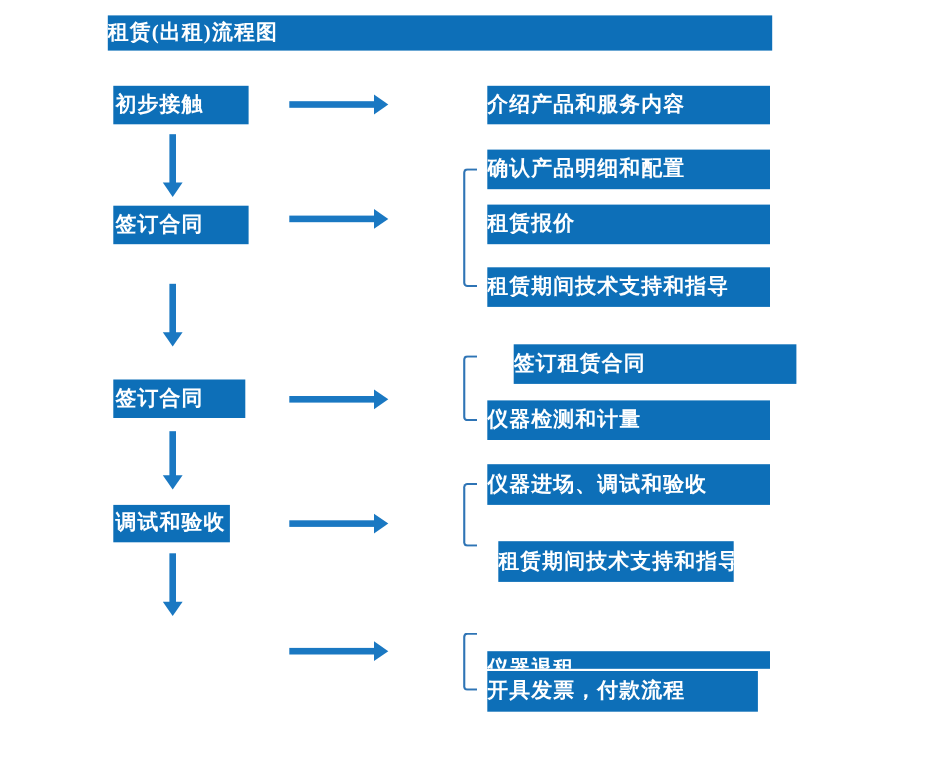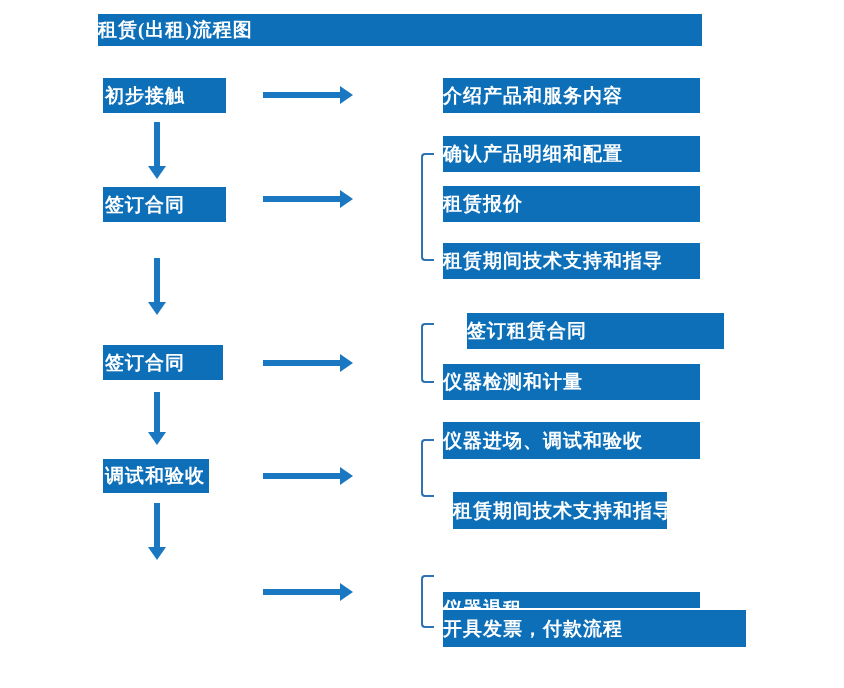--- a/index.html
+++ b/index.html
@@ -120,15 +120,15 @@
   <div class="rbox" style="left:443px;top:186px;width:257px;height:36px;line-height:36px;">租赁报价</div>
   <div class="rbox" style="left:443px;top:243px;width:257px;height:36px;line-height:36px;">租赁期间技术支持和指导</div>
 
   <div class="rbox" style="left:467px;top:313px;width:257px;height:36px;line-height:36px;">签订租赁合同</div>
   <div class="rbox" style="left:443px;top:364px;width:257px;height:36px;line-height:36px;">仪器检测和计量</div>
 
   <div class="rbox" style="left:443px;top:422px;width:257px;height:37px;line-height:37px;">仪器进场、调试和验收</div>
   <div class="rbox" style="left:441px;top:492px;width:214px;height:37px;line-height:37px;margin-left:12px;">租赁期间技术支持和指导</div>
 
   <div class="rbox" style="left:443px;top:592px;width:257px;height:16px;line-height:34px;">仪器退租</div>
-  <div class="rbox" style="left:443px;top:610px;width:303px;height:37px;line-height:37px;">开具发票，付款流程</div>
+  <div class="rbox" style="left:443px;top:610px;width:246px;height:37px;line-height:37px;">开具发票，付款流程</div>
 
 </div>
 
 </body></html>

